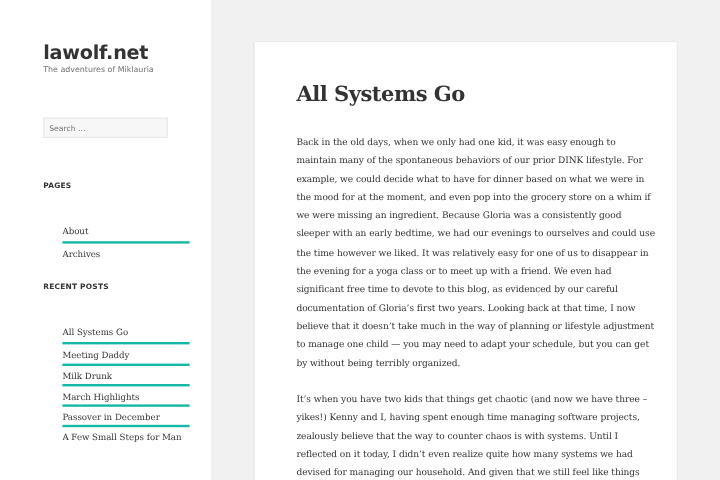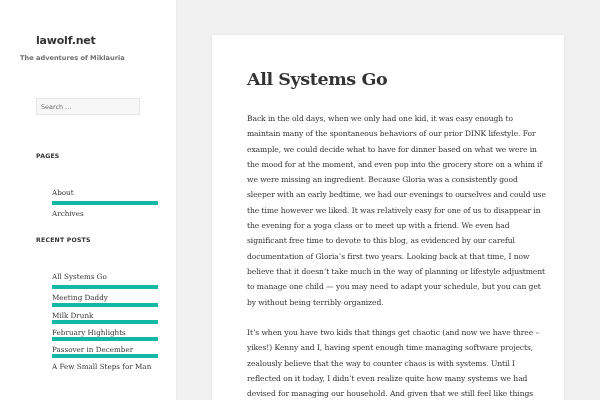--- a/index.html
+++ b/index.html
@@ -23,33 +23,32 @@
       height: 400px;
       background: #ffffff;
       box-shadow: 0 0 1px rgba(0,0,0,0.12);
     }
     .site-title {
       position: absolute;
       left: 36px;
       top: 34px;
       font-family: "DejaVu Sans", sans-serif;
       font-weight: bold;
-      font-size: 11px;
+      font-size: 16px;
       color: #333333;
       text-decoration: none;
       letter-spacing: -0.2px;
     }
     .site-desc {
       position: absolute;
-      left: 20px;
+      left: 36px;
       top: 54px;
       font-family: "DejaVu Sans", sans-serif;
       font-size: 6.6px;
       color: #707070;
-      font-weight: bold;
     }
     .search-box {
       position: absolute;
       left: 36px;
       top: 98px;
       width: 104px;
       height: 17px;
       box-sizing: border-box;
       border: 1px solid #e8e8e8;
       background: #f7f7f7;
@@ -74,21 +73,21 @@
       position: absolute;
       left: 36px;
       width: 106px;
       margin: 16px;
       padding: 0;
       list-style: none;
     }
     .widget-list li {
       height: 17.3px;
       line-height: 17.3px;
-      border-top: 4px solid #14b8a6;
+      border-top: 2px solid #14b8a6;
       box-sizing: border-box;
       font-family: "DejaVu Serif", serif;
       font-size: 7.2px;
       color: #333333;
       white-space: nowrap;
       overflow: hidden;
     }
     .widget-list li:first-child { border-top: none; }
     .widget-list li a {
       color: #333333;
@@ -142,21 +141,21 @@
   <ul class="widget-list" style="top:168px;">
     <li><a>About</a></li>
     <li><a>Archives</a></li>
   </ul>
 
   <div class="widget-title" style="top:236px;">Recent Posts</div>
   <ul class="widget-list" style="top:252px;">
     <li><a>All Systems Go</a></li>
     <li><a>Meeting Daddy</a></li>
     <li><a>Milk Drunk</a></li>
-    <li><a>February Highlights</a></li>
+    <li><a>March Highlights</a></li>
     <li><a>Passover in December</a></li>
     <li><a>A Few Small Steps for Man</a></li>
   </ul>
 </div>
 
 <div class="card">
   <h1 class="entry-title">All Systems Go</h1>
   <div class="entry-content">
     <p>Back in the old days, when we only had one kid, it was easy enough to maintain many of the spontaneous behaviors of our prior DINK lifestyle. For example, we could decide what to have for dinner based on what we were in the mood for at the moment, and even pop into the grocery store on a whim if we were missing an ingredient. Because Gloria was a consistently good sleeper with an early bedtime, we had our evenings to ourselves and could use the time however we liked. It was relatively easy for one of us to disappear in the evening for a yoga class or to meet up with a friend. We even had significant free time to devote to this blog, as evidenced by our careful documentation of Gloria’s first two years. Looking back at that time, I now believe that it doesn’t take much in the way of planning or lifestyle adjustment to manage one child — you may need to adapt your schedule, but you can get by without being terribly organized.</p>
     <p>It’s when you have two kids that things get chaotic (and now we have three – yikes!) Kenny and I, having spent enough time managing software projects, zealously believe that the way to counter chaos is with systems. Until I reflected on it today, I didn’t even realize quite how many systems we had devised for managing our household. And given that we still feel like things are out of control much of the time, we likely need more! Here are a few useful systems we have in place:</p>

